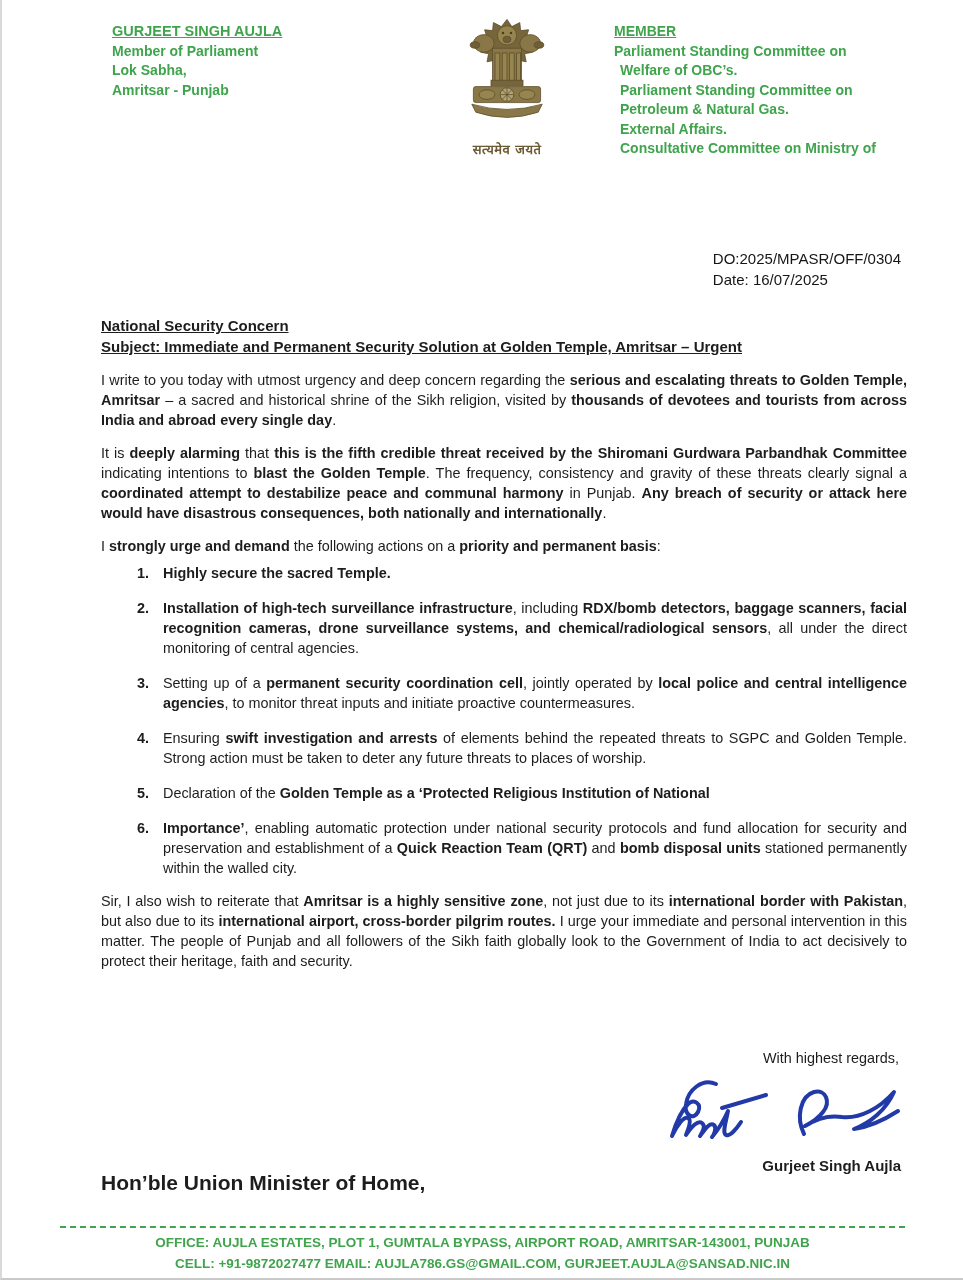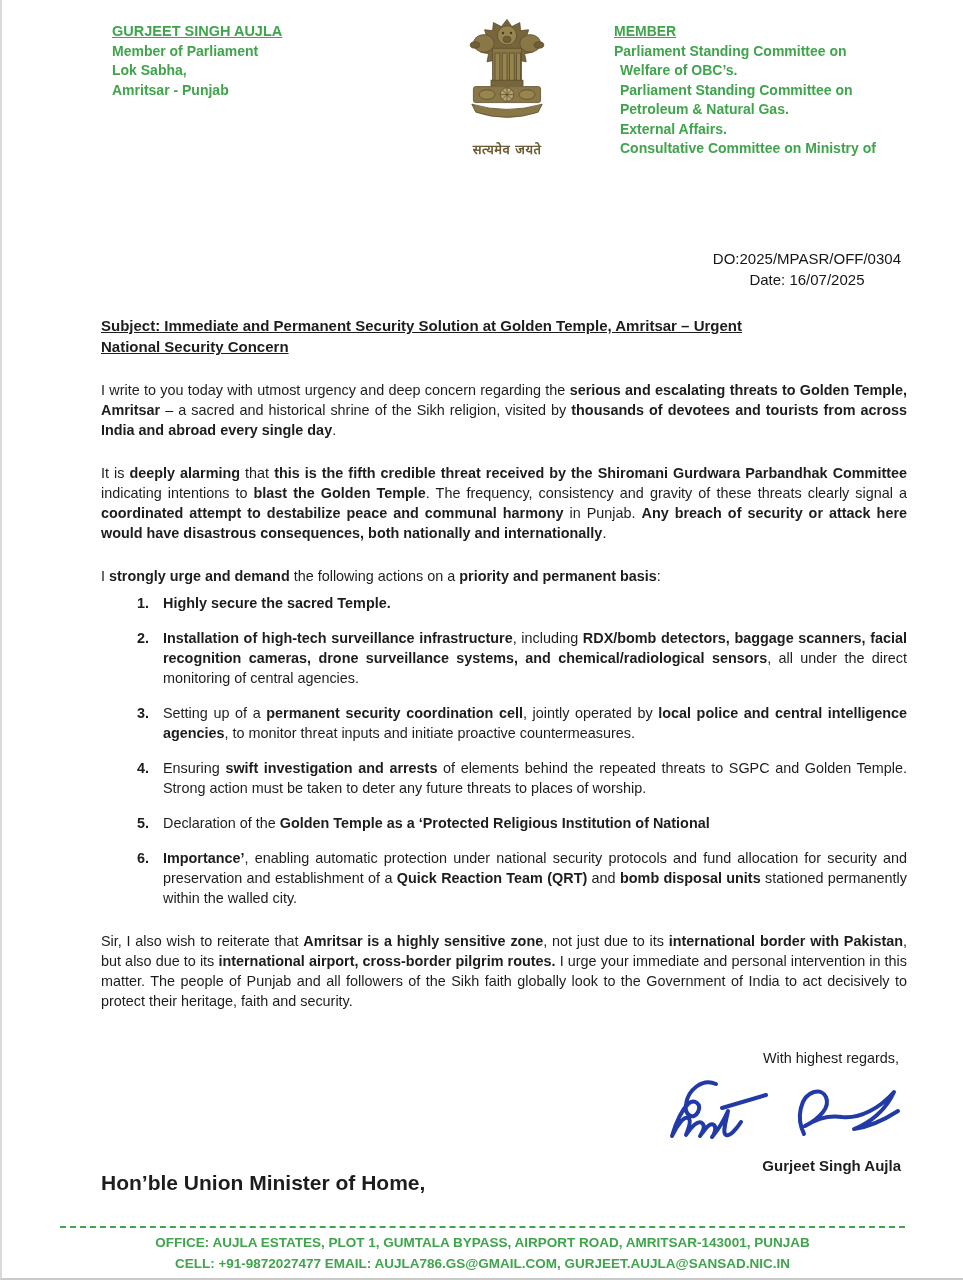--- a/index.html
+++ b/index.html
@@ -29,27 +29,27 @@
   .lh-right{position:absolute;top:22px;left:612px;width:300px;font-size:14px;line-height:19.5px;}
   .lh-right .title{text-decoration:underline;}
   .lh-right .ind{padding-left:6px;}
   .lh-emblem{position:absolute;top:12px;left:450px;width:110px;text-align:center;}
   .emblem-caption{
     font-family:"DejaVu Sans",sans-serif;
     font-size:13px;font-weight:600;color:var(--bronze-dark);
     margin-top:2px;letter-spacing:.5px;
   }
   
-  .refblock{position:absolute;top:248px;right:62px;text-align:center;font-size:15px;line-height:21px;color:#161616;}
+  .refblock{position:absolute;top:248px;right:62px;text-align:left;font-size:15px;line-height:21px;color:#161616;}
   
   .letter{position:absolute;top:300px;left:99px;width:806px;font-size:14.4px;line-height:20px;color:var(--ink);}
   .salutation .b1{font-weight:700;}
   .subject{margin-top:15px;font-weight:700;font-size:15px;line-height:21px;}
   .subject div{text-decoration:underline;}
-  .para{margin:23px 0 0 0;text-align:justify;}
+  .para{margin:13px 0 0 0;text-align:justify;}
   .li{display:flex;margin-top:15px;}
   .li.first{margin-top:7px;}
   .li .num{flex:none;width:26px;margin-left:36px;font-weight:700;}
   .li .litext{flex:1;text-align:justify;}
   b{font-weight:700;}
   
   .regards{position:absolute;top:1050px;right:64px;font-size:14.4px;}
   .sig{position:absolute;top:1068px;left:652px;}
   .signame{position:absolute;top:1157px;right:62px;font-size:15px;font-weight:700;}
   .addressee{position:absolute;top:1172px;left:99px;font-size:21px;font-weight:700;line-height:21px;}
@@ -121,22 +121,22 @@
   </div>
 
   <div class="refblock">
     <div>DO:2025/MPASR/OFF/0304</div>
     <div>Date: 16/07/2025</div>
   </div>
 
   <div class="letter">
 
     <div class="subject">
+      <div>National Security Concern</div>
       <div>Subject: Immediate and Permanent Security Solution at Golden Temple, Amritsar – Urgent</div>
-      <div>National Security Concern</div>
     </div>
 
     <p class="para"><span>I write to you today with utmost urgency and deep concern regarding the </span><b>serious and escalating threats to Golden Temple, Amritsar</b><span> – a sacred and historical shrine of the Sikh religion, visited by </span><b>thousands of devotees and tourists from across India and abroad every single day</b><span>.</span></p>
     <p class="para"><span>It is </span><b>deeply alarming</b><span> that </span><b>this is the fifth credible threat received by the Shiromani Gurdwara Parbandhak Committee</b><span> indicating intentions to </span><b>blast the Golden Temple</b><span>. The frequency, consistency and gravity of these threats clearly signal a </span><b>coordinated attempt to destabilize peace and communal harmony</b><span> in Punjab. </span><b>Any breach of security or attack here would have disastrous consequences, both nationally and internationally</b><span>.</span></p>
     <p class="para"><span>I </span><b>strongly urge and demand</b><span> the following actions on a </span><b>priority and permanent basis</b><span>:</span></p>
 
     <div class="li first">
       <span class="num">1.</span>
       <span class="litext"><b>Highly secure the sacred Temple.</b></span>
     </div>

